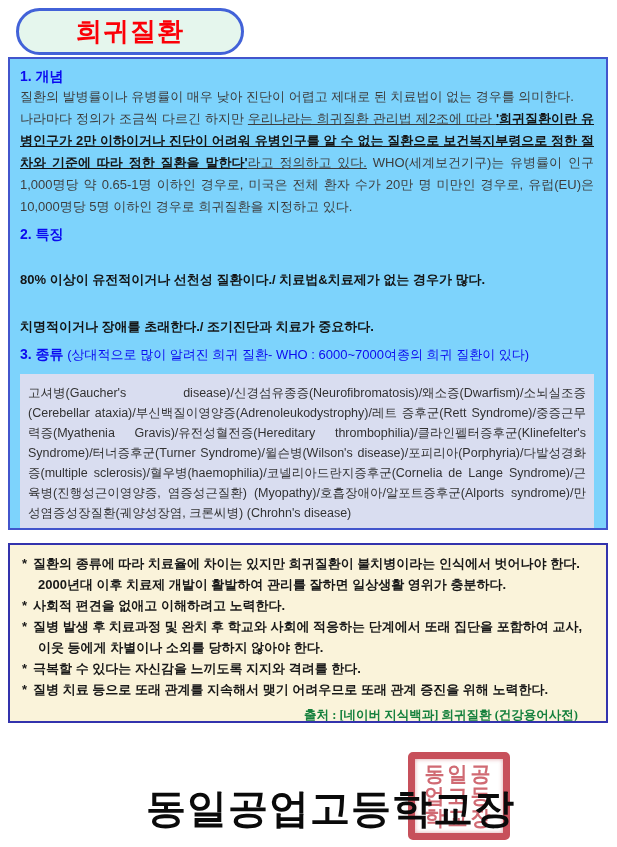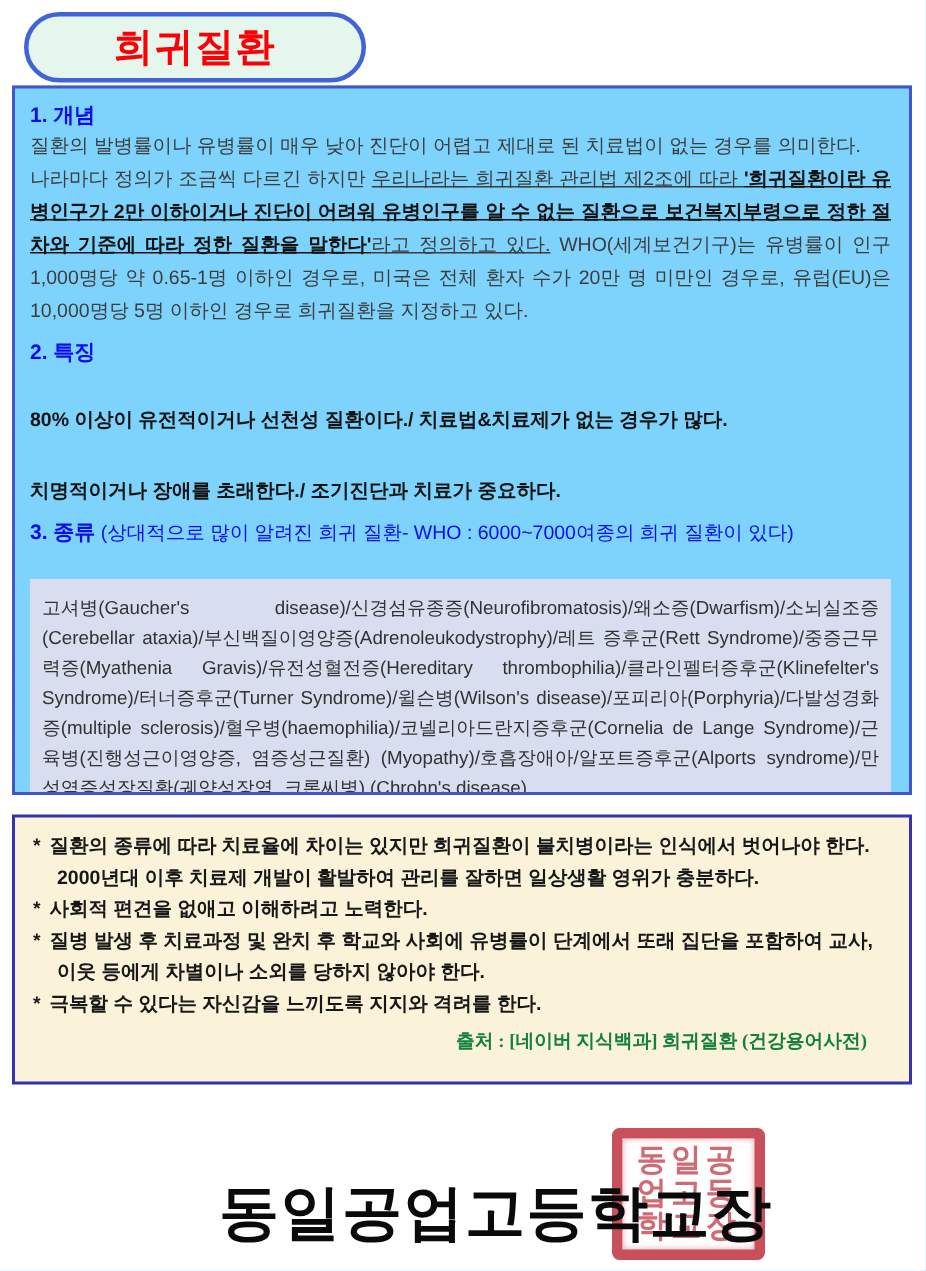--- a/index.html
+++ b/index.html
@@ -17,21 +17,21 @@
   .box1 { position:absolute; left:8px; top:57px; width:600px; height:473px;
     border:2px solid #4255cc; background:#7dd3fc; padding:6px 12px 6px 10px; overflow:hidden; }
   .sec-heading { color:#0a0af0; font-weight:700; font-size:14px; line-height:19px; margin-top:2px; }
   .sec-note { color:#0a0af0; font-weight:400; font-size:13px; }
   .body-text { color:#3d3d3d; font-size:13px; line-height:22px; text-align:justify; }
   .body-text .u { text-decoration:underline; }
   .body-text .bu { font-weight:800; color:#141414; text-decoration:underline; }
   .features-text { color:#141414; font-weight:700; font-size:13px; line-height:22px;margin-top:25px; }
   .gap-sm { height:5px; }
 
-  .disease-box { margin-top:22px; background:#d9ddf0; padding:9px 8px;
+  .disease-box { margin-top:10px; background:#d9ddf0; padding:9px 8px;
     color:#323232; font-size:12.5px; line-height:20px; text-align:justify; }
 
   .ref-heading { margin-top:9px; color:#1e7a52; font-weight:800; font-size:14px; line-height:19px; }
   .link-box { margin-top:5px; background:#d9ddf0; padding:8px 10px; }
   .link { color:#8e2f9e; text-decoration:underline; font-size:12.5px; line-height:19px; display:inline-block; }
 
   
   .box2 { position:absolute; left:8px; top:543px; width:600px; height:180px;
     border:2px solid #3333ad; background:#faf3da; padding:8px 24px 4px 12px; overflow:hidden; }
   .g-line { color:#181818; font-weight:700; font-size:13px; line-height:21px;
@@ -84,22 +84,23 @@
       
       
     </div>
 
   </div>
 
   <div class="box2">
     <div class="g-line"><span class="g-marker">*</span><span>질환의 종류에 따라 치료율에 차이는 있지만 희귀질환이 불치병이라는 인식에서 벗어나야 한다.</span></div>
     <div class="g-line g-cont"><span>2000년대 이후 치료제 개발이 활발하여 관리를 잘하면 일상생활 영위가 충분하다.</span></div>
     <div class="g-line"><span class="g-marker">*</span><span>사회적 편견을 없애고 이해하려고 노력한다.</span></div>
-    <div class="g-line"><span class="g-marker">*</span><span>질병 발생 후 치료과정 및 완치 후 학교와 사회에 유병률이 단계에서 또래 집단을 포함하여 교사, 이웃 등에게 차별이나 소외를 당하지 않아야 한다.</span></div>
+    <div class="g-line"><span class="g-marker">*</span><span>질병 발생 후 치료과정 및 완치 후 학교와 사회에 적응하는 단계에서 또래 집단을 포함하여 교사, 이웃 등에게 차별이나 소외를 당하지 않아야 한다.</span></div>
     <div class="g-line"><span class="g-marker">*</span><span>극복할 수 있다는 자신감을 느끼도록 지지와 격려를 한다.</span></div>
+    <div class="g-line"><span class="g-marker">*</span><span>질병 치료 등으로 또래 관계를 지속해서 맺기 어려우므로 또래 관계 증진을 위해 노력한다.</span></div>
     <div class="g-source">출처 : [네이버 지식백과] 희귀질환 (건강용어사전)</div>
   </div>
 
   <div class="stamp">
     <div class="stamp-row">동일공</div>
     <div class="stamp-row">업고등</div>
     <div class="stamp-row">학교장</div>
   </div>
 
   <div class="sig-name">동일공업고등학교장</div>

